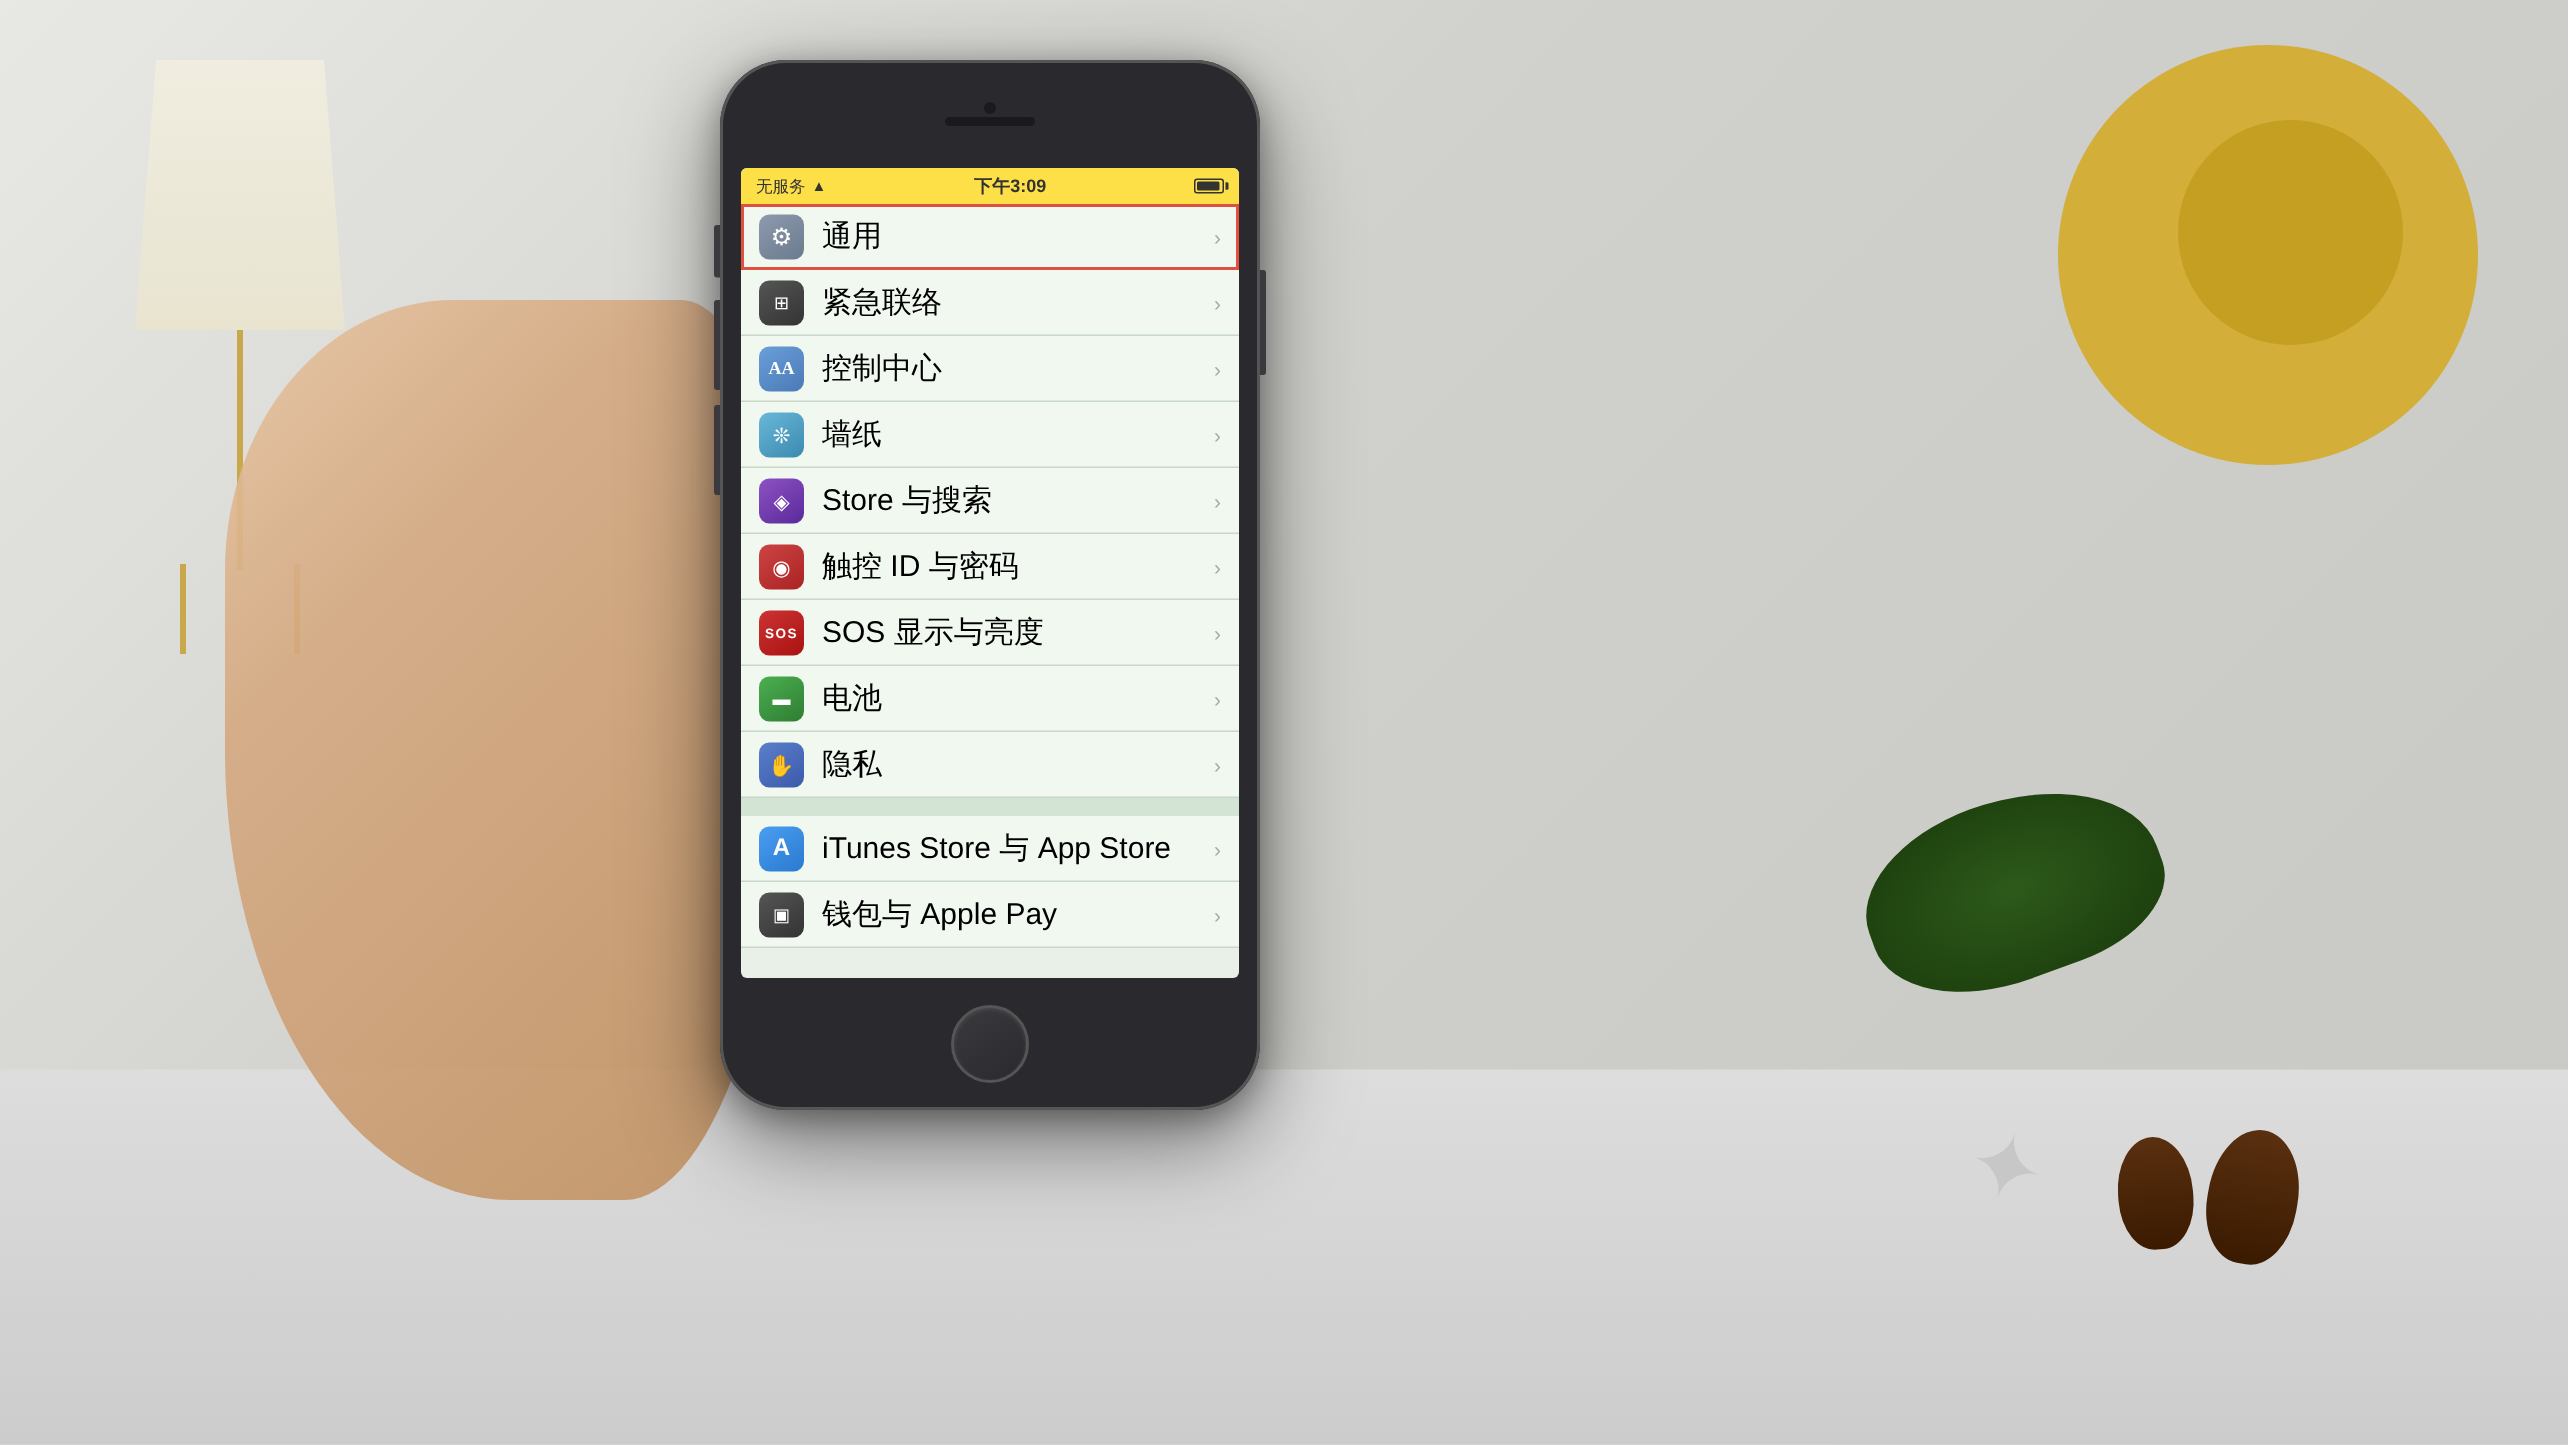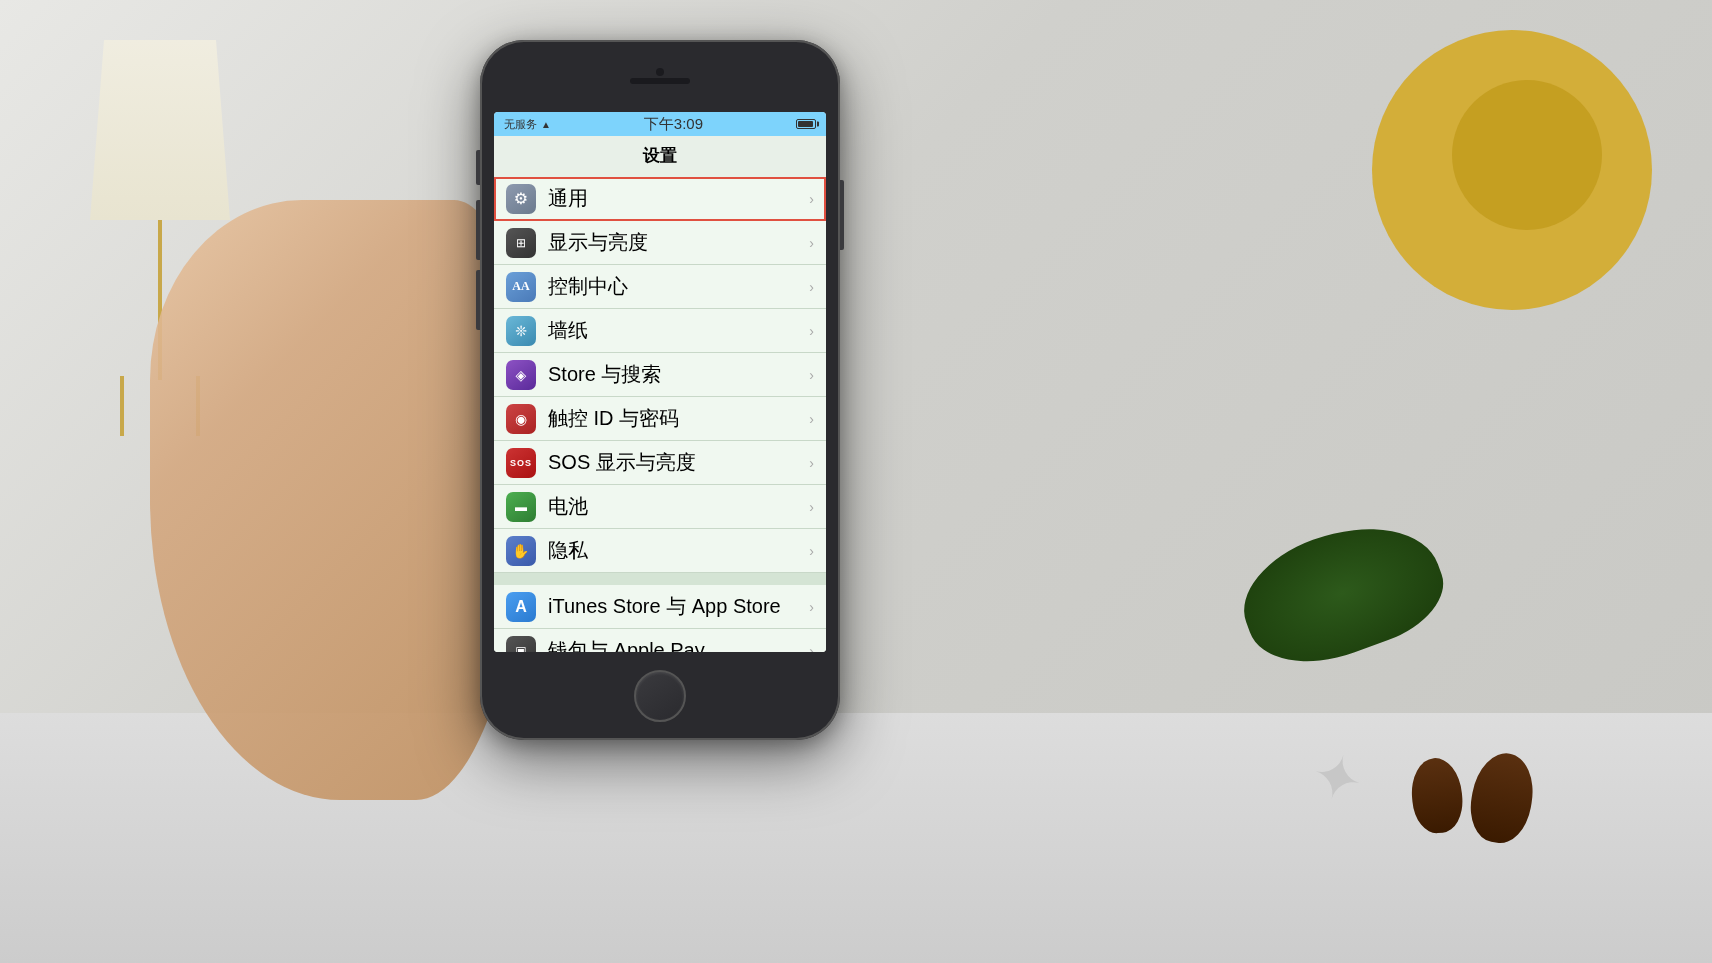--- a/index.html
+++ b/index.html
@@ -126,30 +126,30 @@
       right: 14px;
       bottom: 88px;
       background: #e8f0e8;
       border-radius: 4px;
       overflow: hidden;
     }
 
     
     .status-bar {
       height: 24px;
-      background: #7dd3fc;
+      background: #fde047;
       display: flex;
       align-items: center;
       justify-content: space-between;
       padding: 0 10px;
       font-size: 11px;
       color: #333;
     }
     .status-left { display: flex; align-items: center; gap: 4px; }
-    .status-center { font-size: 15px; font-weight: 400; }
+    .status-center { font-size: 12px; font-weight: 700; }
     .status-right { display: flex; align-items: center; gap: 3px; }
     .wifi-icon { font-size: 10px; }
     .battery-icon {
       width: 20px;
       height: 10px;
       border: 1.5px solid #333;
       border-radius: 2px;
       position: relative;
       display: inline-block;
     }
@@ -412,37 +412,36 @@
           <span class="wifi-icon">▲</span>
         </div>
         <div class="status-center">下午3:09</div>
         <div class="status-right">
           <div class="battery-icon">
             <div class="battery-fill"></div>
           </div>
         </div>
       </div>
 
-      <div class="page-title">设置</div>
 
       <div class="settings-list">
 
         <div class="settings-item highlighted">
           <div class="settings-icon icon-general">
             <span class="gear-symbol">⚙</span>
           </div>
           <span class="settings-label">通用</span>
           <span class="settings-chevron">›</span>
         </div>
 
         <div class="settings-item">
           <div class="settings-icon icon-control">
             <span style="color:white; font-size:12px;">⊞</span>
           </div>
-          <span class="settings-label">显示与亮度</span>
+          <span class="settings-label">紧急联络</span>
           <span class="settings-chevron">›</span>
         </div>
 
         <div class="settings-item">
           <div class="settings-icon icon-display">
             <span class="aa-text">AA</span>
           </div>
           <span class="settings-label">控制中心</span>
           <span class="settings-chevron">›</span>
         </div>

